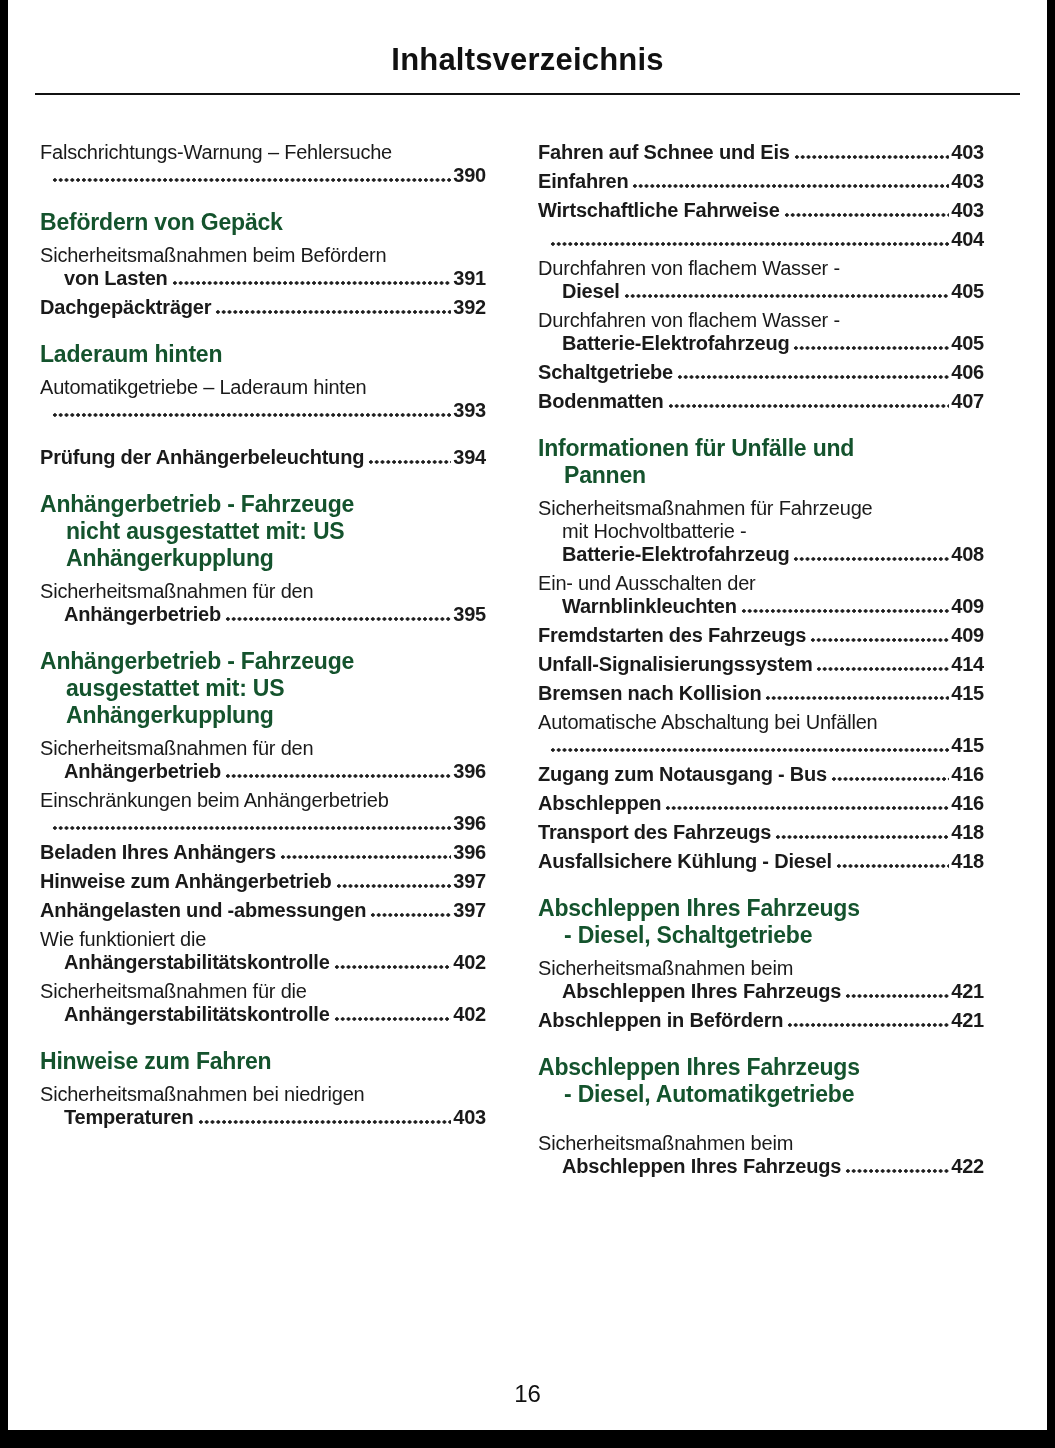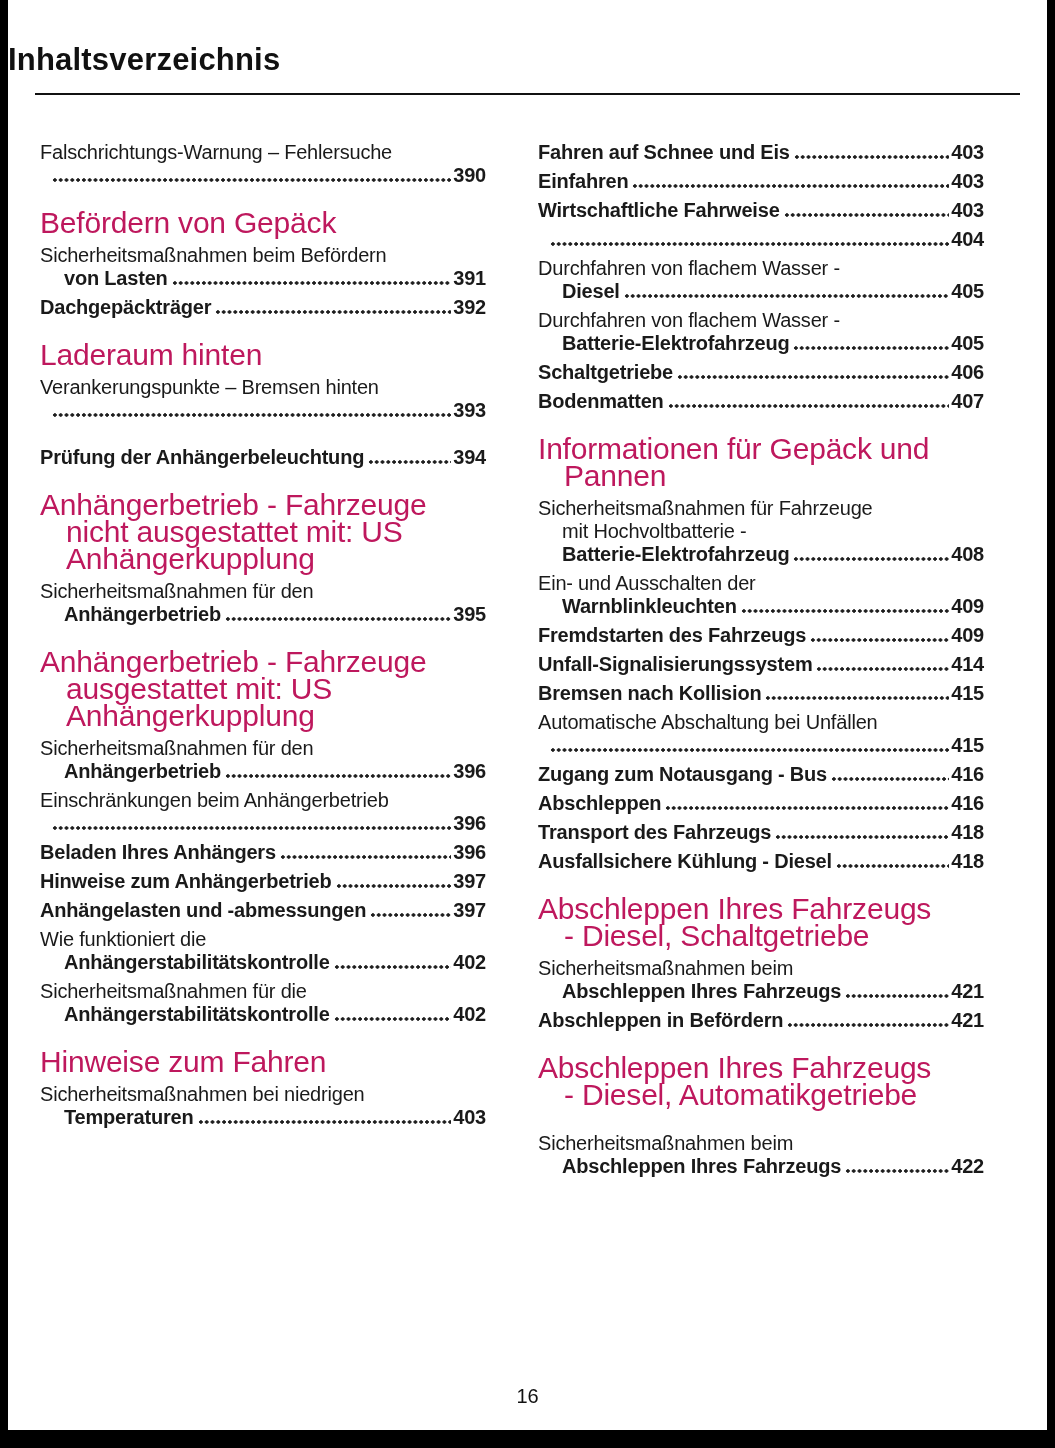--- a/index.html
+++ b/index.html
@@ -14,45 +14,45 @@
     border-left: 8px solid #000;
     border-right: 8px solid #000;
     border-bottom: 18px solid #000;
     overflow: hidden;
     font-family: "Liberation Sans", sans-serif;
     color: var(--text, #1a1a1a);
   }
 
   .title {
     padding-top: 42px;
-    text-align: left;
+    text-align: center;
     font-size: 31px;
     font-weight: bold;
     color: #111;
     letter-spacing: 0.2px;
   }
 
   .rule {
     border-top: 2px solid #111;
     margin: 15px 27px 0 27px;
   }
 
   .cols {
     display: flex;
     gap: 52px;
     padding: 46px 0 0 32px;
   }
 
   .col { width: 446px; flex: 0 0 446px; }
 
   .heading {
-    font-size: 30px;
-    font-weight: normal;
+    font-size: 23px;
+    font-weight: bold;
     line-height: 27px;
-    color: #be185d;
+    color: #14532d;
     margin: 22px 0 8px 0;
     letter-spacing: -0.2px;
   }
   .h-cont { padding-left: 26px; }
 
   .entry {
     font-size: 20px;
     line-height: 23px;
     margin-bottom: 6px;
     letter-spacing: -0.2px;
@@ -77,21 +77,21 @@
     background-position: 0 50%;
   }
 
   .pg { white-space: nowrap; }
 
   .footer {
     position: absolute;
     left: 0; right: 0;
     bottom: 22px;
     text-align: center;
-    font-size: 20px;
+    font-size: 24px;
     color: #111;
   }
 </style>
 </head>
 <body>
 
 <div class="page">
   <h1 class="title">Inhaltsverzeichnis</h1>
   <div class="rule"></div>
   <div class="cols">
@@ -119,21 +119,21 @@
           <div class="lline">
             <span class="txt">Dachgepäckträger</span>
             <span class="lead"></span>
             <span class="pg">392</span>
           </div>
         </div>
         <div class="heading">
           <div class="h-line">Laderaum hinten</div>
         </div>
         <div class="entry">
-          <div class="tline">Verankerungspunkte – Bremsen hinten</div>
+          <div class="tline">Automatikgetriebe – Laderaum hinten</div>
           <div class="lline dotsline">
             <span class="txt"></span>
             <span class="lead"></span>
             <span class="pg">393</span>
           </div>
         </div>
         <div class="entry gap">
           <div class="lline">
             <span class="txt">Prüfung der Anhängerbeleuchtung</span>
             <span class="lead"></span>
@@ -276,21 +276,21 @@
           </div>
         </div>
         <div class="entry">
           <div class="lline">
             <span class="txt">Bodenmatten</span>
             <span class="lead"></span>
             <span class="pg">407</span>
           </div>
         </div>
         <div class="heading">
-          <div class="h-line">Informationen für Gepäck und</div>
+          <div class="h-line">Informationen für Unfälle und</div>
           <div class="h-cont">Pannen</div>
         </div>
         <div class="entry">
           <div class="tline">Sicherheitsmaßnahmen für Fahrzeuge</div>
           <div class="tline cont">mit Hochvoltbatterie -</div>
           <div class="lline cont">
             <span class="txt">Batterie-Elektrofahrzeug</span>
             <span class="lead"></span>
             <span class="pg">408</span>
           </div>

